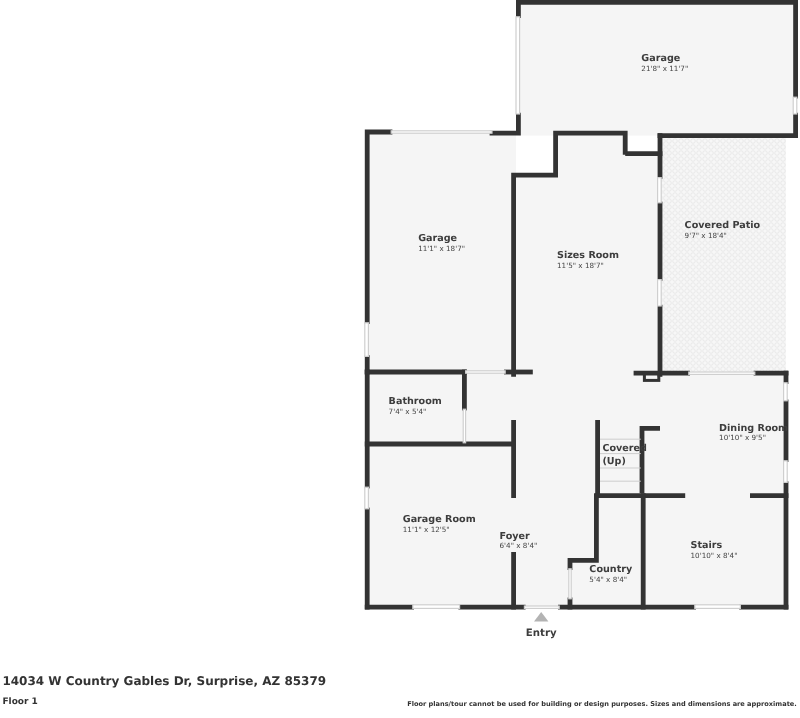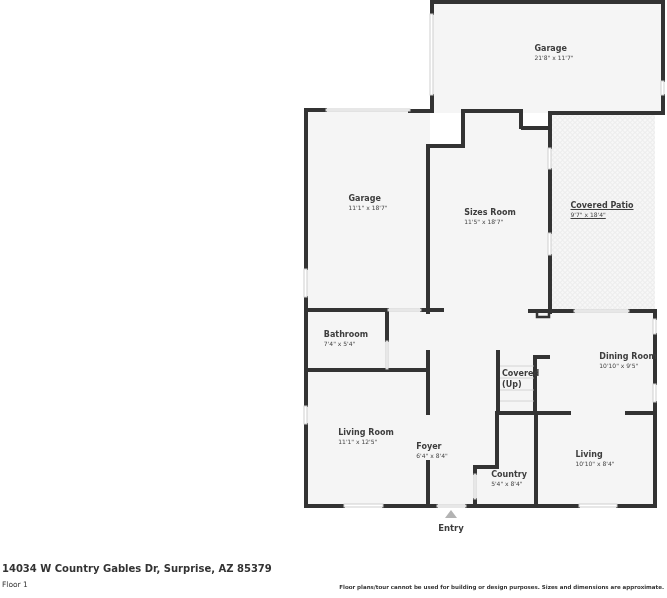--- a/index.html
+++ b/index.html
@@ -4,21 +4,21 @@
 <style>
   html, body { margin:0; padding:0; background:#ffffff; }
   body { width:667px; height:598px; position:relative; overflow:hidden; font-family:"DejaVu Sans", "Liberation Sans", sans-serif; }
   #plan { position:absolute; left:0; top:0; }
   .room-label { position:absolute; transform:translate(-50%,-50%); color:#3d3d3d; white-space:nowrap; }
   .room-name { font-size:8px; font-weight:600; line-height:10px; display:block; }
   .room-dims { font-size:6px; line-height:8px; display:block; color:#444; }
   .stairs-name { font-size:8px; font-weight:600; line-height:11px; display:block; white-space:normal; width:30px; }
   .entry-label { position:absolute; transform:translateX(-50%); font-size:8.5px; font-weight:600; color:#3d3d3d; }
   .footer-address { position:absolute; left:2px; top:563px; font-size:10px; font-weight:600; color:#333; }
-  .footer-floor { position:absolute; left:2px; top:580px; font-size:7.5px; font-weight:400; color:#333; }
+  .footer-floor { position:absolute; left:2px; top:580px; font-size:7.5px; font-weight:700; color:#333; }
   .footer-disclaimer { position:absolute; right:3px; top:584px; font-size:5.5px; font-weight:600; color:#333; }
 </style>
 </head>
 <body>
 
 <svg id="plan" width="667" height="598" viewBox="0 0 667 598">
   <defs>
     <pattern id="patioTile" width="5" height="5" patternUnits="userSpaceOnUse">
       <rect width="5" height="5" fill="#f7f7f7"></rect>
       <circle cx="2.5" cy="2.5" r="1.9" fill="none" stroke="#e3e3e3" stroke-width="0.6"></circle>
@@ -115,49 +115,49 @@
   <span class="room-dims">21'8" x 11'7"</span>
 </div>
 <div class="room-label" style="left:368px; top:203px;">
   <span class="room-name">Garage</span>
   <span class="room-dims">11'1" x 18'7"</span>
 </div>
 <div class="room-label" style="left:490px; top:217px;">
   <span class="room-name">Sizes Room</span>
   <span class="room-dims">11'5" x 18'7"</span>
 </div>
-<div class="room-label" style="left:602px; top:210px;text-decoration:underline;">
+<div class="room-label" style="left:602px; top:192px;">
   <span class="room-name">Covered Patio</span>
   <span class="room-dims">9'7" x 18'4"</span>
 </div>
 <div class="room-label" style="left:346px; top:339px;">
   <span class="room-name">Bathroom</span>
   <span class="room-dims">7'4" x 5'4"</span>
 </div>
 <div class="room-label" style="left:628px; top:361px;">
   <span class="room-name">Dining Room</span>
   <span class="room-dims">10'10" x 9'5"</span>
 </div>
 <div class="room-label" style="left:517px; top:379px;">
   <span class="stairs-name">Covered (Up)</span>
 </div>
 <div class="room-label" style="left:366px; top:437px;">
-  <span class="room-name">Living Room</span>
+  <span class="room-name">Garage Room</span>
   <span class="room-dims">11'1" x 12'5"</span>
 </div>
 <div class="room-label" style="left:432px; top:451px;">
   <span class="room-name">Foyer</span>
   <span class="room-dims">6'4" x 8'4"</span>
 </div>
 <div class="room-label" style="left:509px; top:479px;">
   <span class="room-name">Country</span>
   <span class="room-dims">5'4" x 8'4"</span>
 </div>
 <div class="room-label" style="left:595px; top:459px;">
-  <span class="room-name">Living</span>
+  <span class="room-name">Stairs</span>
   <span class="room-dims">10'10" x 8'4"</span>
 </div>
 
 <div class="entry-label" style="left:451px; top:523px;text-align:right;">Entry</div>
 
 <div class="footer-address">14034 W Country Gables Dr, Surprise, AZ 85379</div>
 <div class="footer-floor">Floor 1</div>
 <div class="footer-disclaimer">Floor plans/tour cannot be used for building or design purposes. Sizes and dimensions are approximate.</div>
 
 </body></html>

